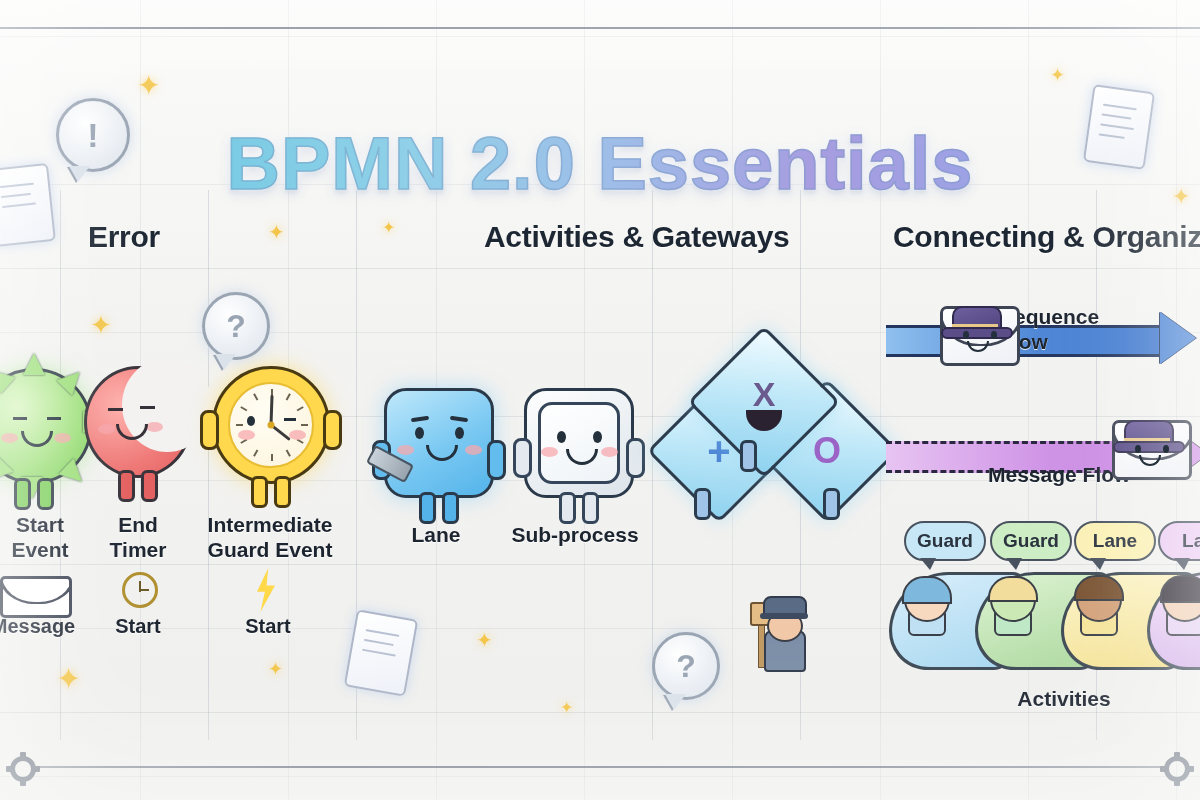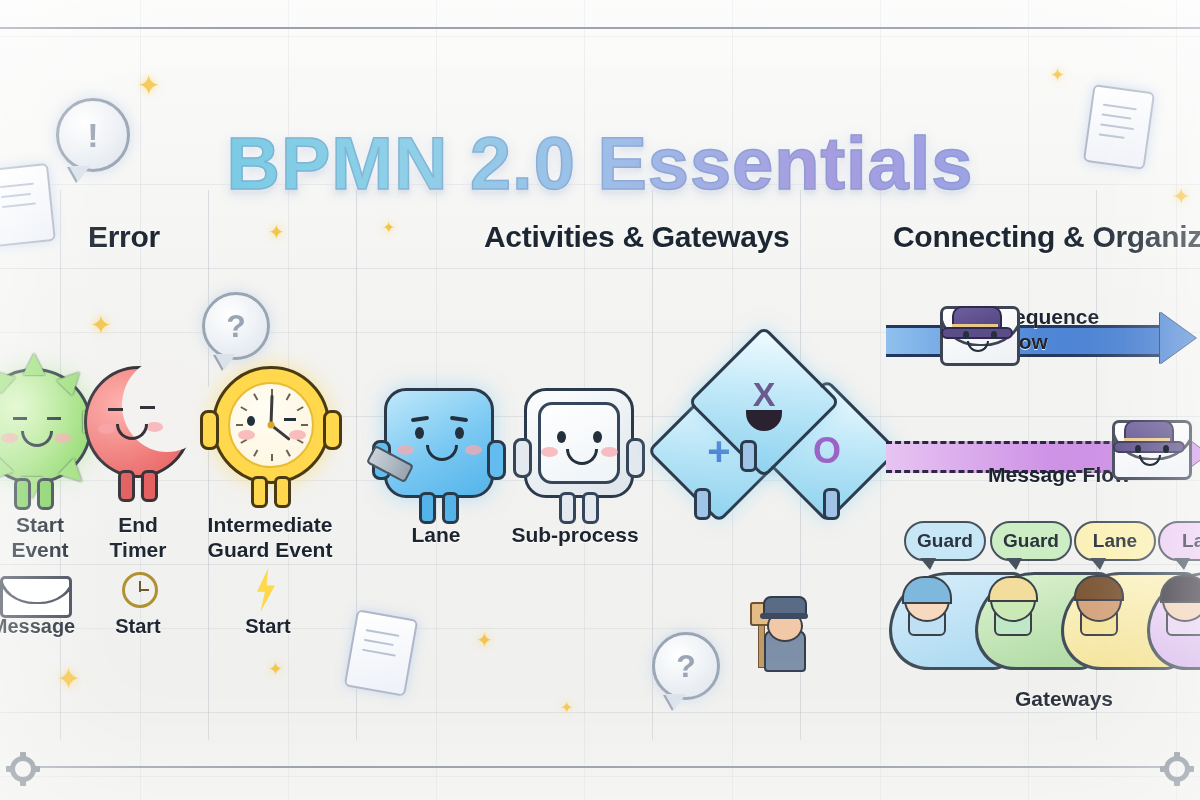--- a/index.html
+++ b/index.html
@@ -449,21 +449,21 @@
     <div class="kid-body" style="background:#f5e49a"></div>
     <div class="kid-head" style="background:#d3a27a"></div>
     <div style="position:absolute;left:50%;transform:translateX(-50%);top:-3px;width:46px;height:22px;background:#7a5433;border-radius:22px 22px 0 0;border:2.5px solid #3b3f47;"></div>
   </div>
   <div class="kid" style="left:1162px;top:578px;">
     <div class="kid-body" style="background:#e6d3f2"></div>
     <div class="kid-head" style="background:#f2d2b8"></div>
     <div style="position:absolute;left:50%;transform:translateX(-50%);top:-3px;width:46px;height:24px;background:#37323c;border-radius:22px 22px 0 0;border:2.5px solid #3b3f47;"></div>
   </div>
 
-  <div class="lbl" style="left:984px;top:686px;width:160px">Gateways</div>
+  <div class="lbl" style="left:984px;top:686px;width:160px">Activities</div>
 
   <div class="bubble-ic" style="left:56px;top:98px;width:68px;height:68px;font-size:34px;">
     <span>!</span>
   </div>
   <div class="bubble-ic" style="left:202px;top:292px;width:62px;height:62px;font-size:32px;">
     <span>?</span>
   </div>
   <div class="bubble-ic" style="left:652px;top:632px;width:62px;height:62px;font-size:32px;">
     <span>?</span>
   </div>

